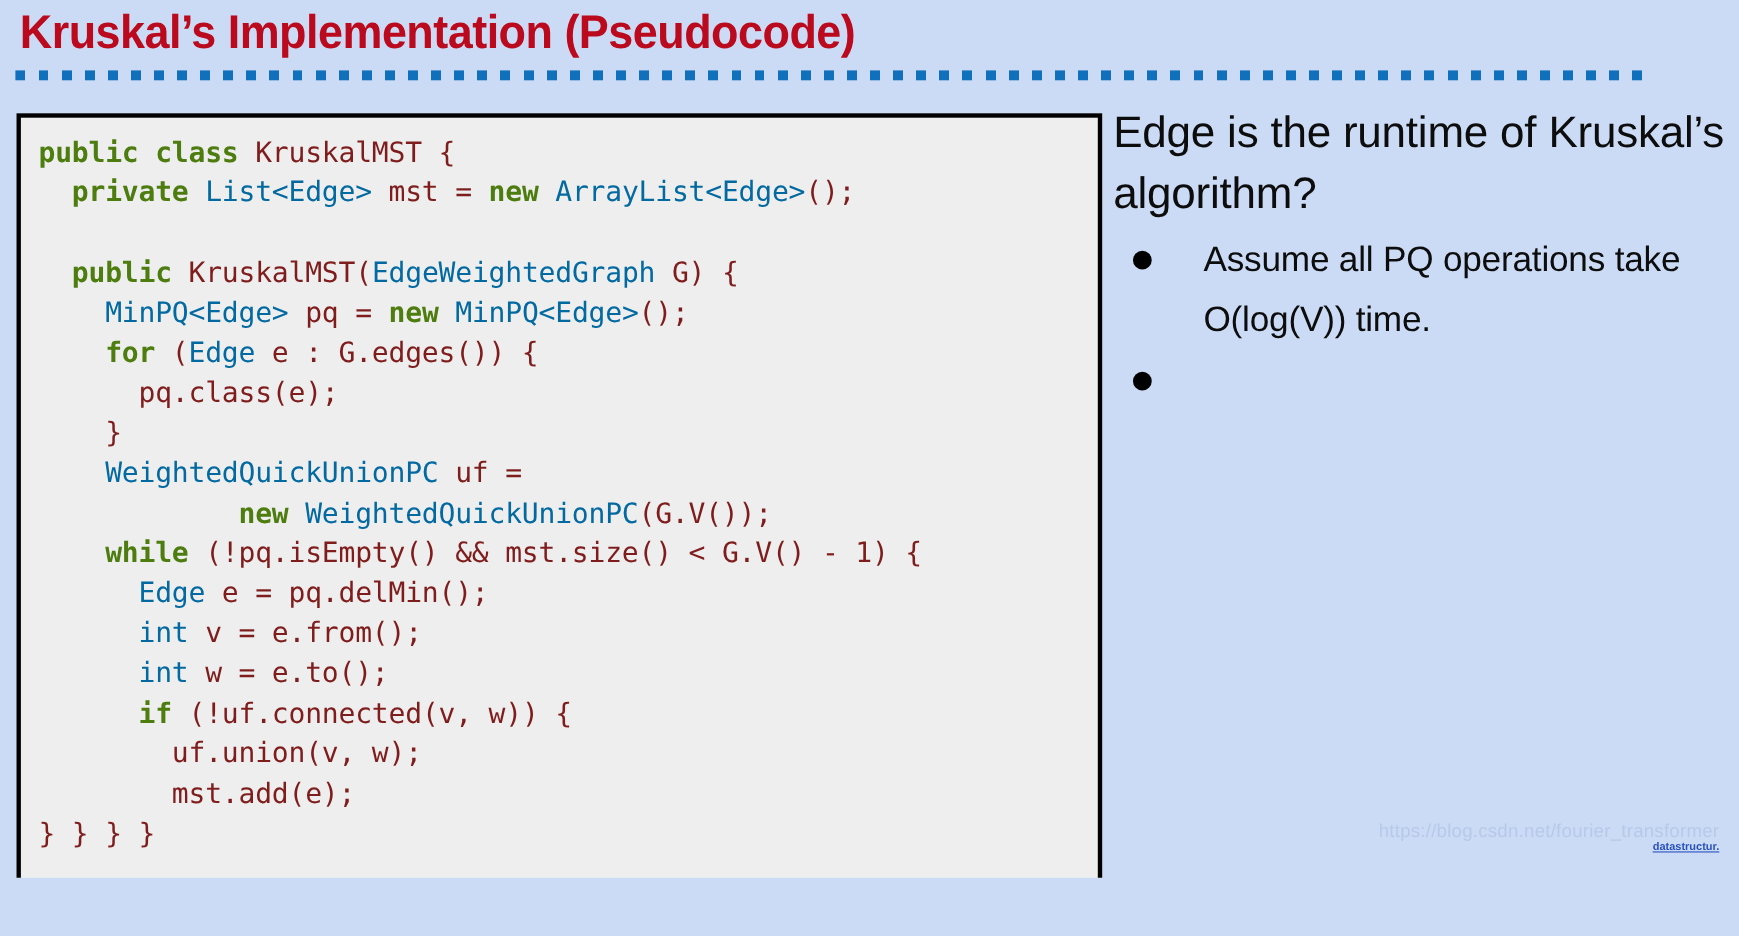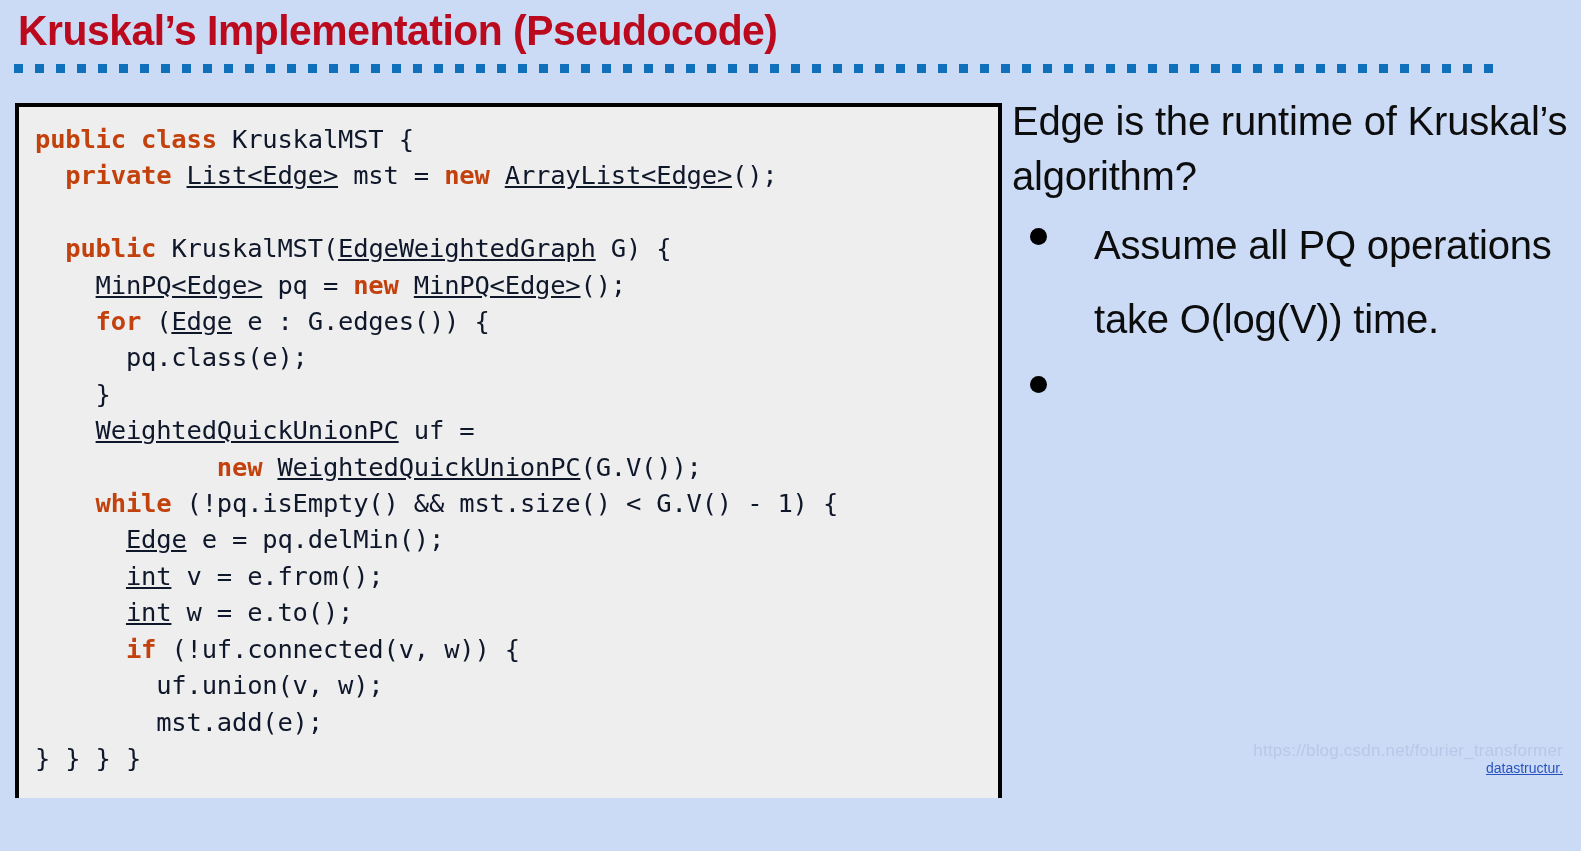--- a/index.html
+++ b/index.html
@@ -66,23 +66,23 @@
     top: 14px;
     margin: 0;
     padding: 0;
     font-family: "DejaVu Sans Mono", monospace;
     font-size: 25.5px;
     line-height: 36.4px;
     color: #1b1b1b;
     white-space: pre;
     letter-spacing: -0.2px;
   }
-  .kw   { color: #c2410c; font-weight: bold; }
-  .typ  { color: #0f172a; text-decoration: underline; }
-  .pln  { color: #0f172a; }
+  .kw   { color: #4d7c0f; font-weight: bold; }
+  .typ  { color: #0369a1; }
+  .pln  { color: #7f1d1d; }
   
   #right-panel {
     position: absolute;
     left: 1012px;
     top: 94px;
     width: 565px;
   }
   #question {
     font-size: 40px;
     line-height: 55px;
@@ -92,22 +92,22 @@
   }
   #bullets {
     list-style: none;
     margin: 0;
     padding: 0;
     margin-top: 4px;
   }
   #bullets li {
     position: relative;
     padding-left: 82px;
-    font-size: 40px;
-    line-height: 74px;
+    font-size: 32px;
+    line-height: 55px;
     color: #0d0d0d;
     letter-spacing: -0.2px;
     margin-bottom: 0px;
   }
   #bullets li .bullet-dot {
     position: absolute;
     left: 18px;
     top: 20px;
     width: 17px;
     height: 17px;
@@ -123,25 +123,25 @@
     pointer-events: none;
   }
   #watermark-url {
     font-size: 17px;
     color: #b7c9e8;
     font-family: "Liberation Sans", sans-serif;
     letter-spacing: 0.2px;
     white-space: nowrap;
   }
   #watermark-tag {
-    font-size: 14px;
+    font-size: 10px;
     color: #2a52be;
     font-family: "Liberation Sans", sans-serif;
     text-decoration: underline;
-    font-weight: normal;
+    font-weight: bold;
     margin-top: -1px;
     white-space: nowrap;
   }
 </style>
 </head>
 <body>
 
 <div id="slide">
 
   <div id="title">Kruskal’s Implementation (Pseudocode)</div>

